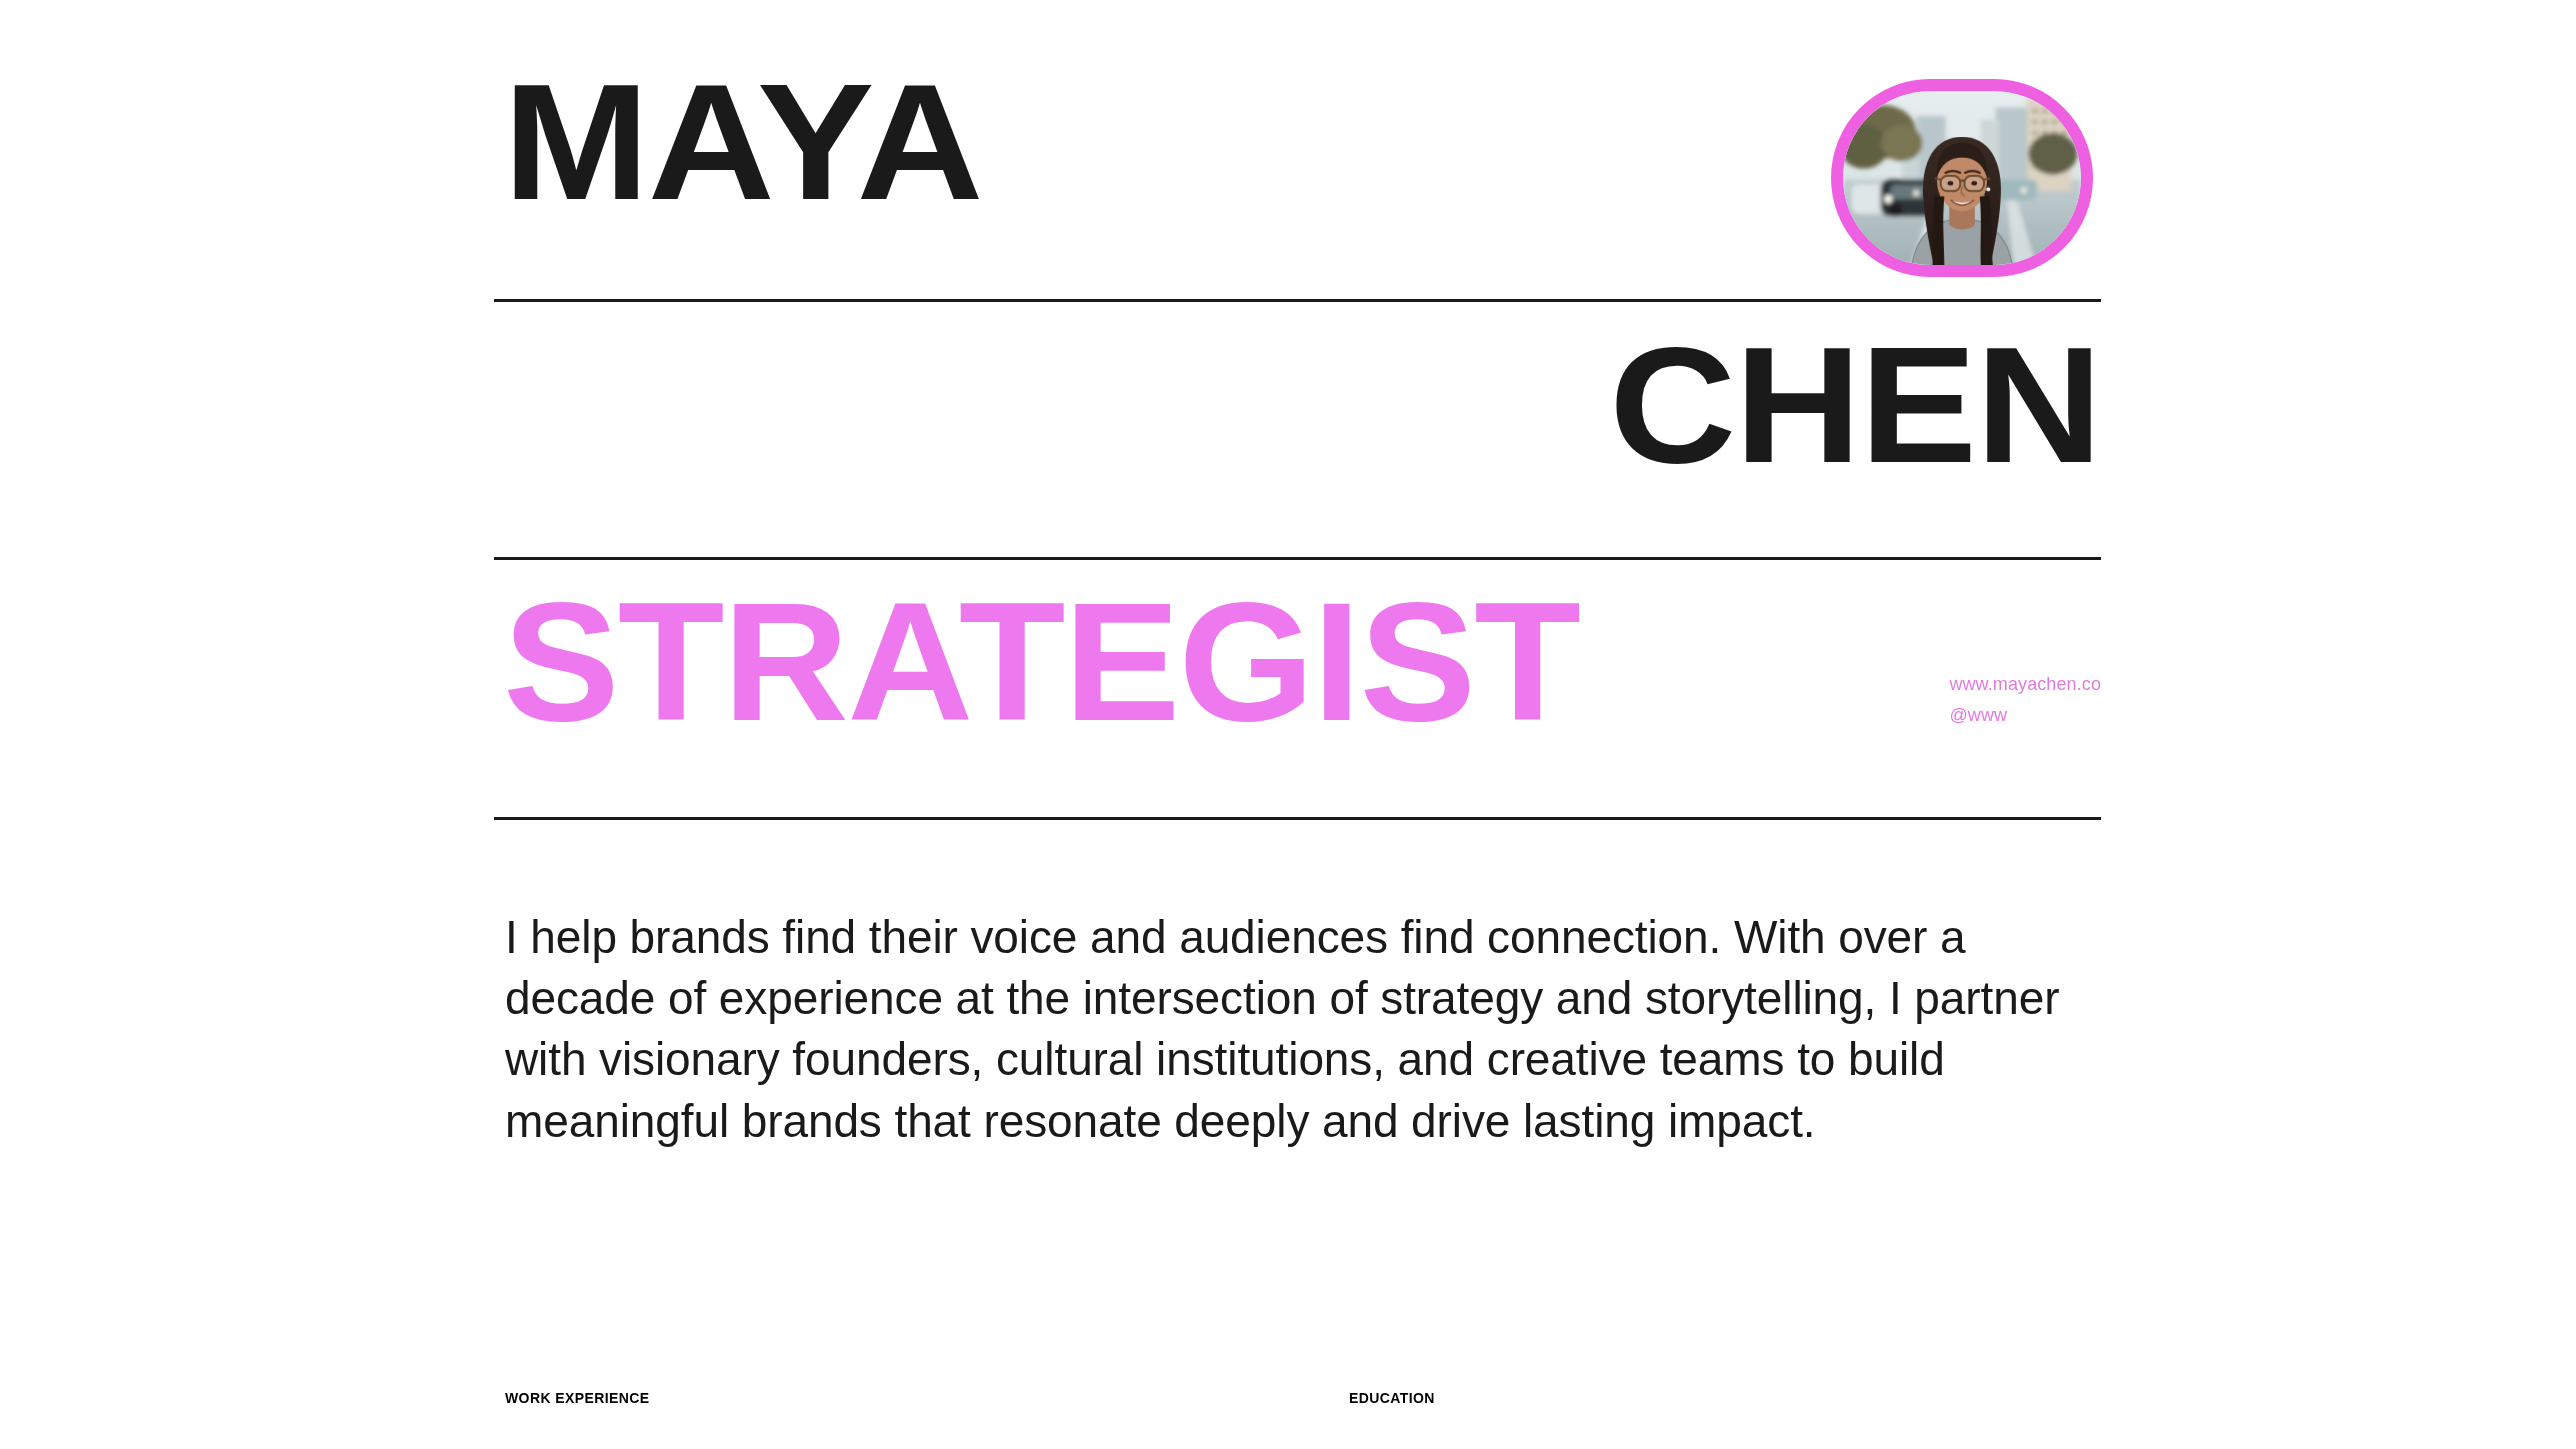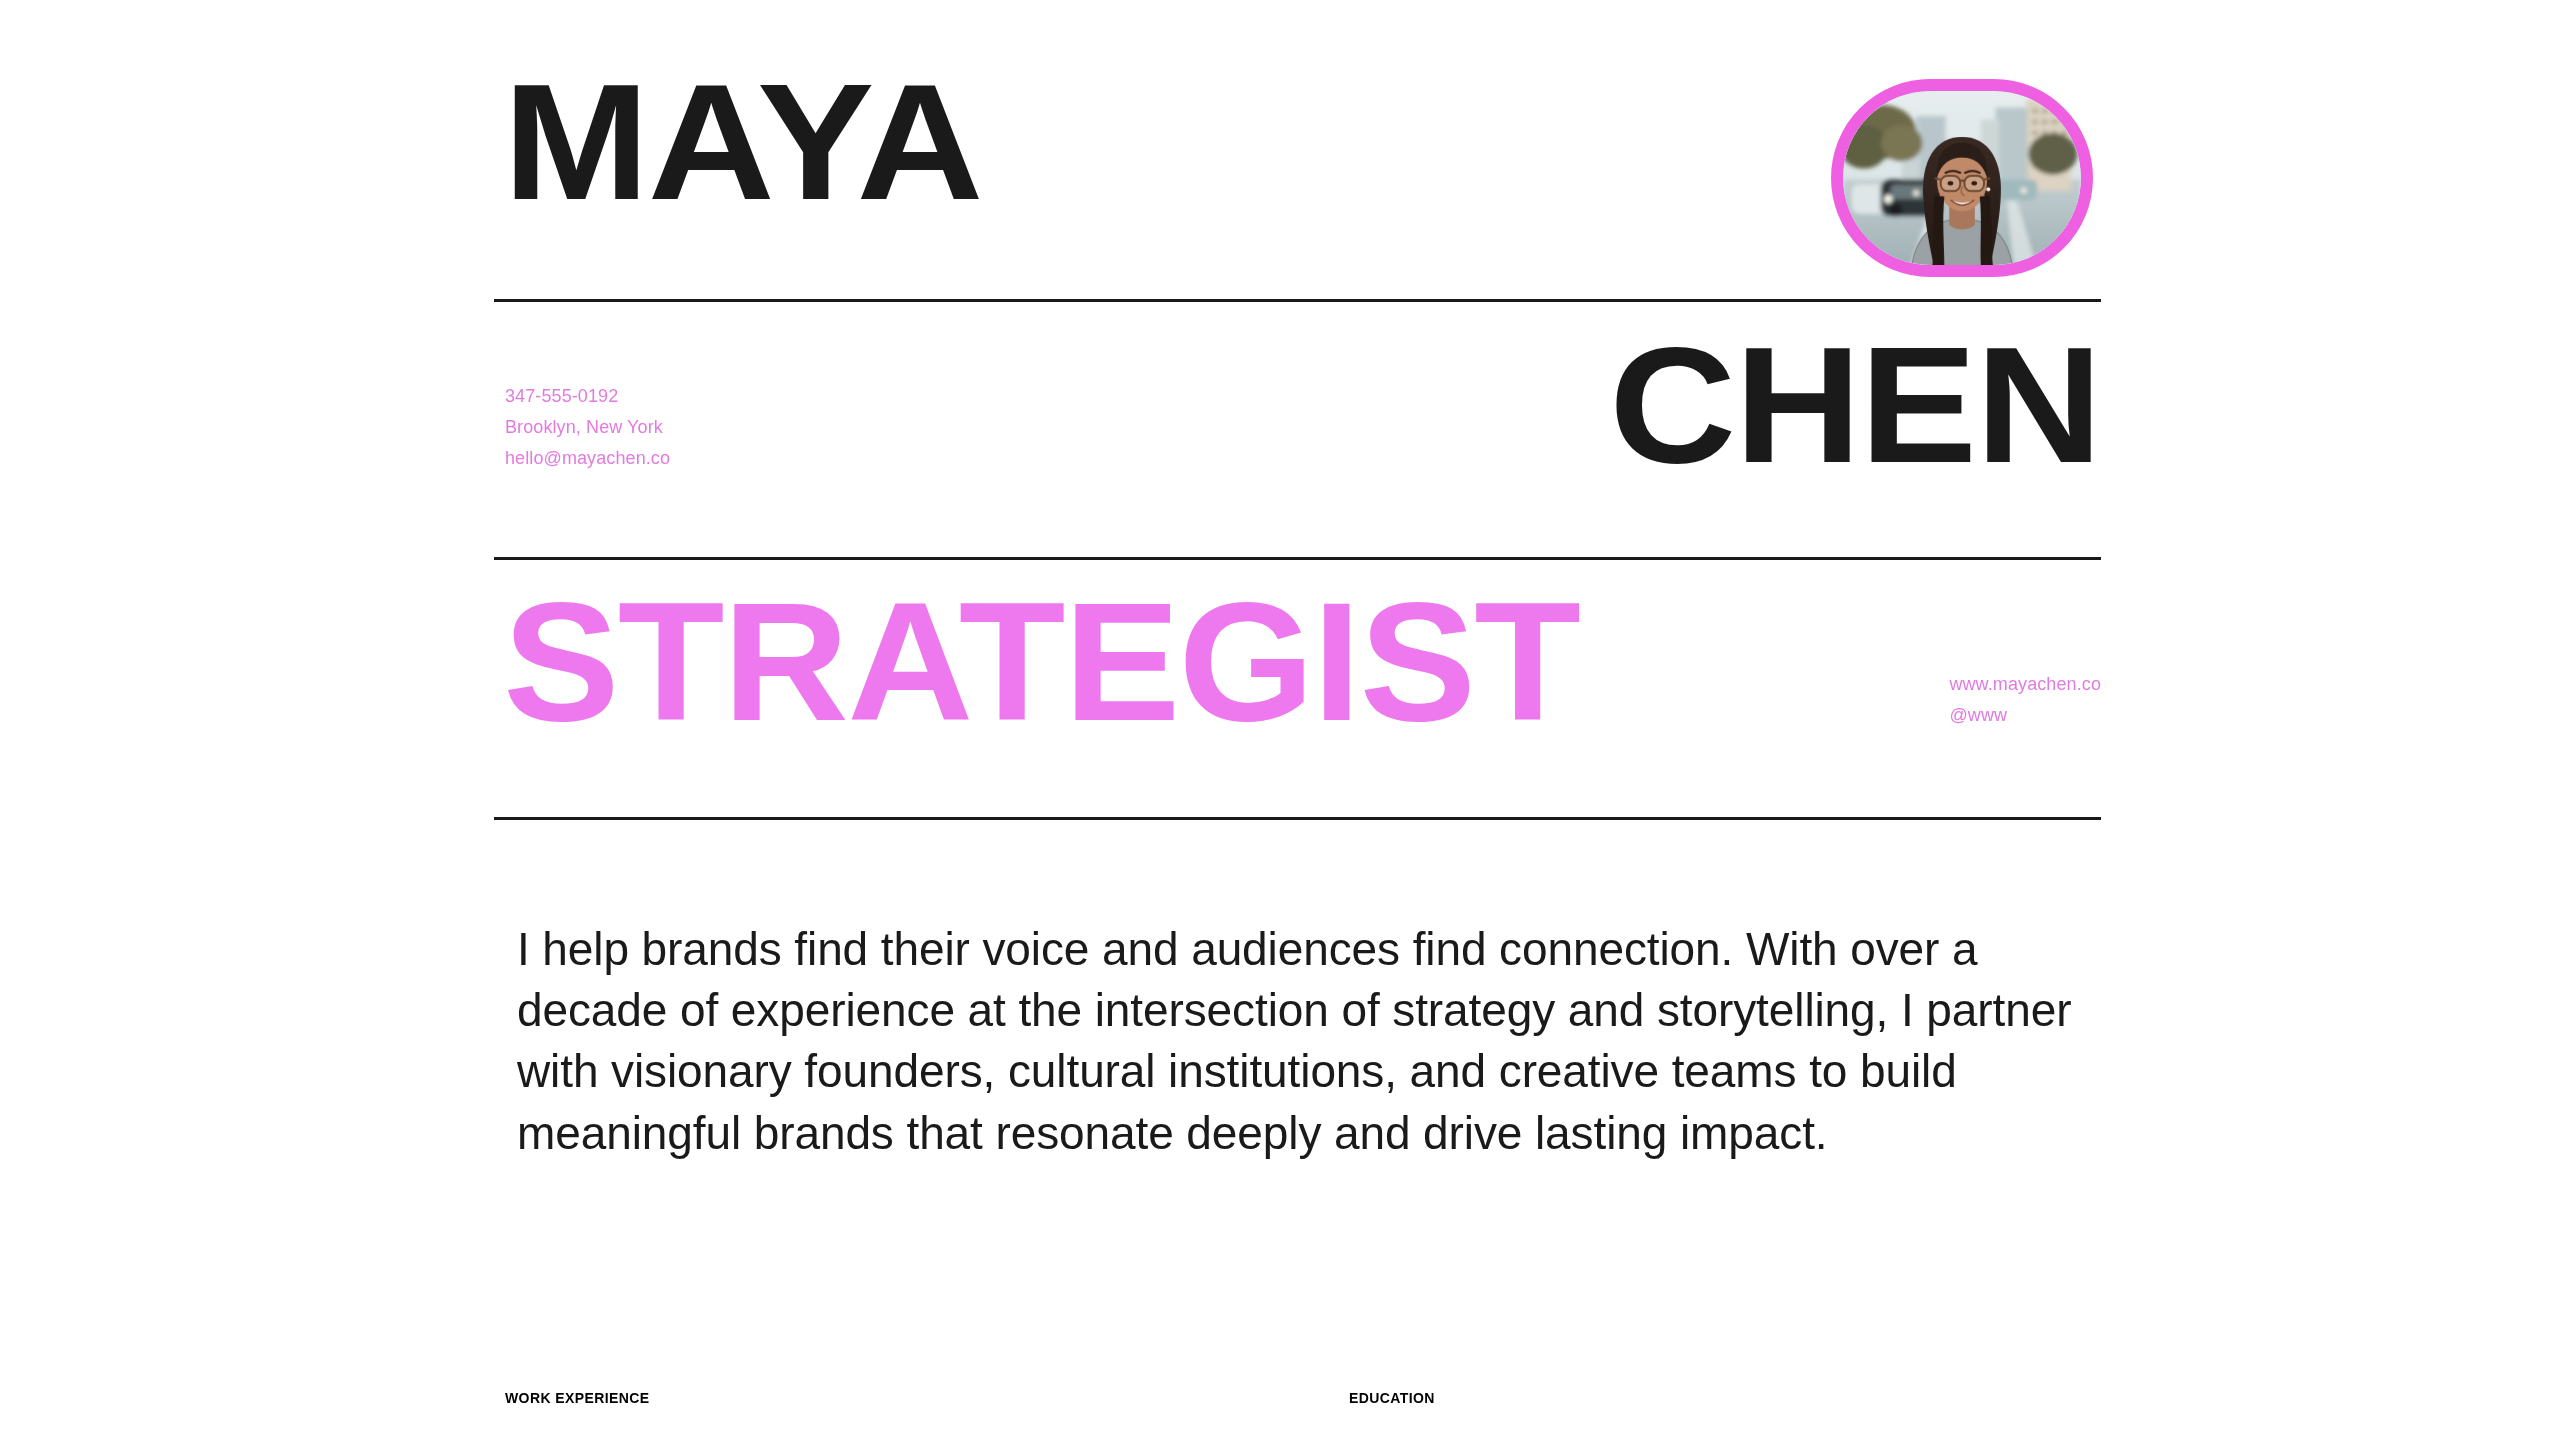--- a/index.html
+++ b/index.html
@@ -121,21 +121,21 @@
     letter-spacing: 0.1px;
   }
   .link-line { display: block; white-space: nowrap; }
 
   
   .summary {
     position: absolute;
     left: 505px;
     top: 907px;
     width: 1603px;
-    margin: 12px;
+    margin: 0;
     font-size: 46px;
     line-height: 1.33;
     color: #1a1a1a;
     font-weight: 400;
     letter-spacing: -0.1px;
   }
 
   
   .section-label {
     position: absolute;
@@ -281,25 +281,20 @@
           <path d="M224 178 C228 218 224 258 226 295 L246 295 C242 264 246 224 240 176 Z" fill="#241912"></path>
 
           <circle cx="238" cy="166" r="3.4" fill="#f0ece4"></circle>
         </g>
       </svg>
     </div>
   </div>
 
   <div class="rule rule-1"></div>
 
-  <div class="contact-block">
-    <span class="contact-line">347-555-0192</span>
-    <span class="contact-line">Brooklyn, New York</span>
-    <span class="contact-line">hello@mayachen.co</span>
-  </div>
 
   <h1 class="display name-last">CHEN</h1>
 
   <div class="rule rule-2"></div>
 
   <h2 class="display role-title">STRATEGIST</h2>
 
   <div class="links-block">
     <span class="link-line">www.mayachen.co</span>
     <span class="link-line">@www</span>

